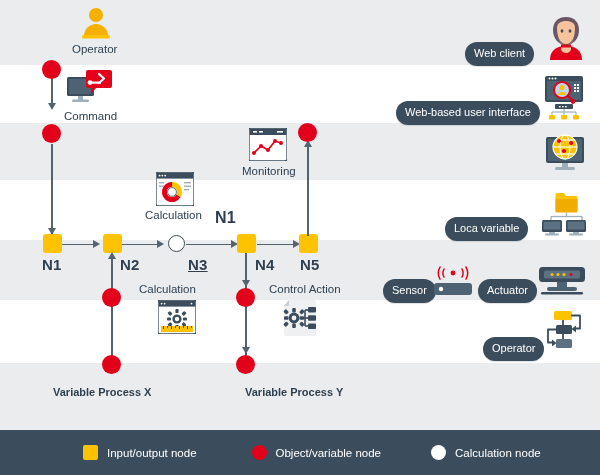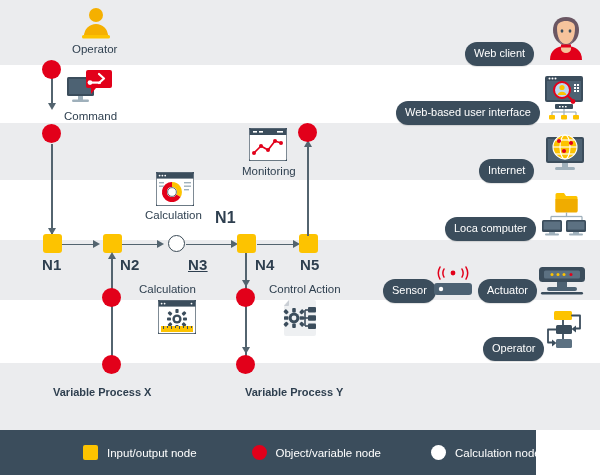--- a/index.html
+++ b/index.html
@@ -43,21 +43,21 @@
 
   
   .pill{
     position:absolute;background:#3b4d5c;color:#ffffff;border-radius:12px;
     font-size:11px;line-height:1;padding:6px 9px 7px 9px;white-space:nowrap;
     box-shadow:0 1px 1px rgba(0,0,0,.12);
   }
 
   
   #legend{
-    position:absolute;left:0;top:430px;width:536px;height:45px;background:#3b4d5c;
+    position:absolute;left:0;top:430px;width:600px;height:45px;background:#3b4d5c;
     display:flex;align-items:center;
   }
   .lg-item{display:flex;align-items:center;margin-left:0;}
   .lg-sq{width:15px;height:15px;background:#fdc300;border-radius:2px;}
   .lg-ci-red{width:15px;height:15px;background:#e2001a;border-radius:50%;}
   .lg-ci-wh{width:15px;height:15px;background:#ffffff;border-radius:50%;}
   .lg-tx{color:#ffffff;font-size:11.5px;margin-left:9px;white-space:nowrap;}
 
   
   .icon{position:absolute;}
@@ -251,22 +251,21 @@
       <rect x="26" y="23.4" width="8" height="5.5" rx="1" fill="#3b4d5c"></rect>
     </svg>
   </div>
   <div class="caption" style="left:269px;top:283px;">Control Action</div>
 
   <div class="vplabel" style="left:53px;top:386px;">Variable Process X</div>
   <div class="vplabel" style="left:198px;top:386px;margin-left:47px;">Variable Process Y</div>
 
   <div class="pill" style="left:465px;top:42px;">Web client</div>
   <div class="pill" style="left:396px;top:101px;">Web-based user interface</div>
-  <div class="pill" style="left:479px;top:159px;">Internet</div>
-  <div class="pill" style="left:445px;top:217px;">Loca computer</div>
+  <div class="pill" style="left:445px;top:217px;">Loca variable</div>
   <div class="pill" style="left:383px;top:279px;">Sensor</div>
   <div class="pill" style="left:478px;top:279px;text-align:center;">Actuator</div>
   <div class="pill" style="left:483px;top:337px;">Operator</div>
 
   <div class="icon" style="left:545px;top:15px;width:42px;height:45px;">
     <svg width="42" height="45" viewBox="0 0 42 45">
       <path d="M21 2 c9 0 13 6 13 13 c0 8 -5 15 -13 15 c-8 0 -13 -7 -13 -15 c0 -7 4 -13 13 -13 z" fill="#6b5763"></path>
       <path d="M11 14 c0 -8 5 -11 10 -11 c6 0 10 4 10 11 c0 2 -1 3 -1 3 c-4 -1 -7 -4 -8 -6 c-2 3 -7 5 -10 5 z" fill="#6b5763"></path>
       <path d="M12 13 c0 9 3 16 9 16 c6 0 9 -7 9 -16 c0 -5 -4 -7 -9 -7 c-5 0 -9 2 -9 7 z" fill="#f6c39c"></path>
       <ellipse cx="17" cy="16" rx="1.4" ry="1.8" fill="#3b4d5c"></ellipse>

